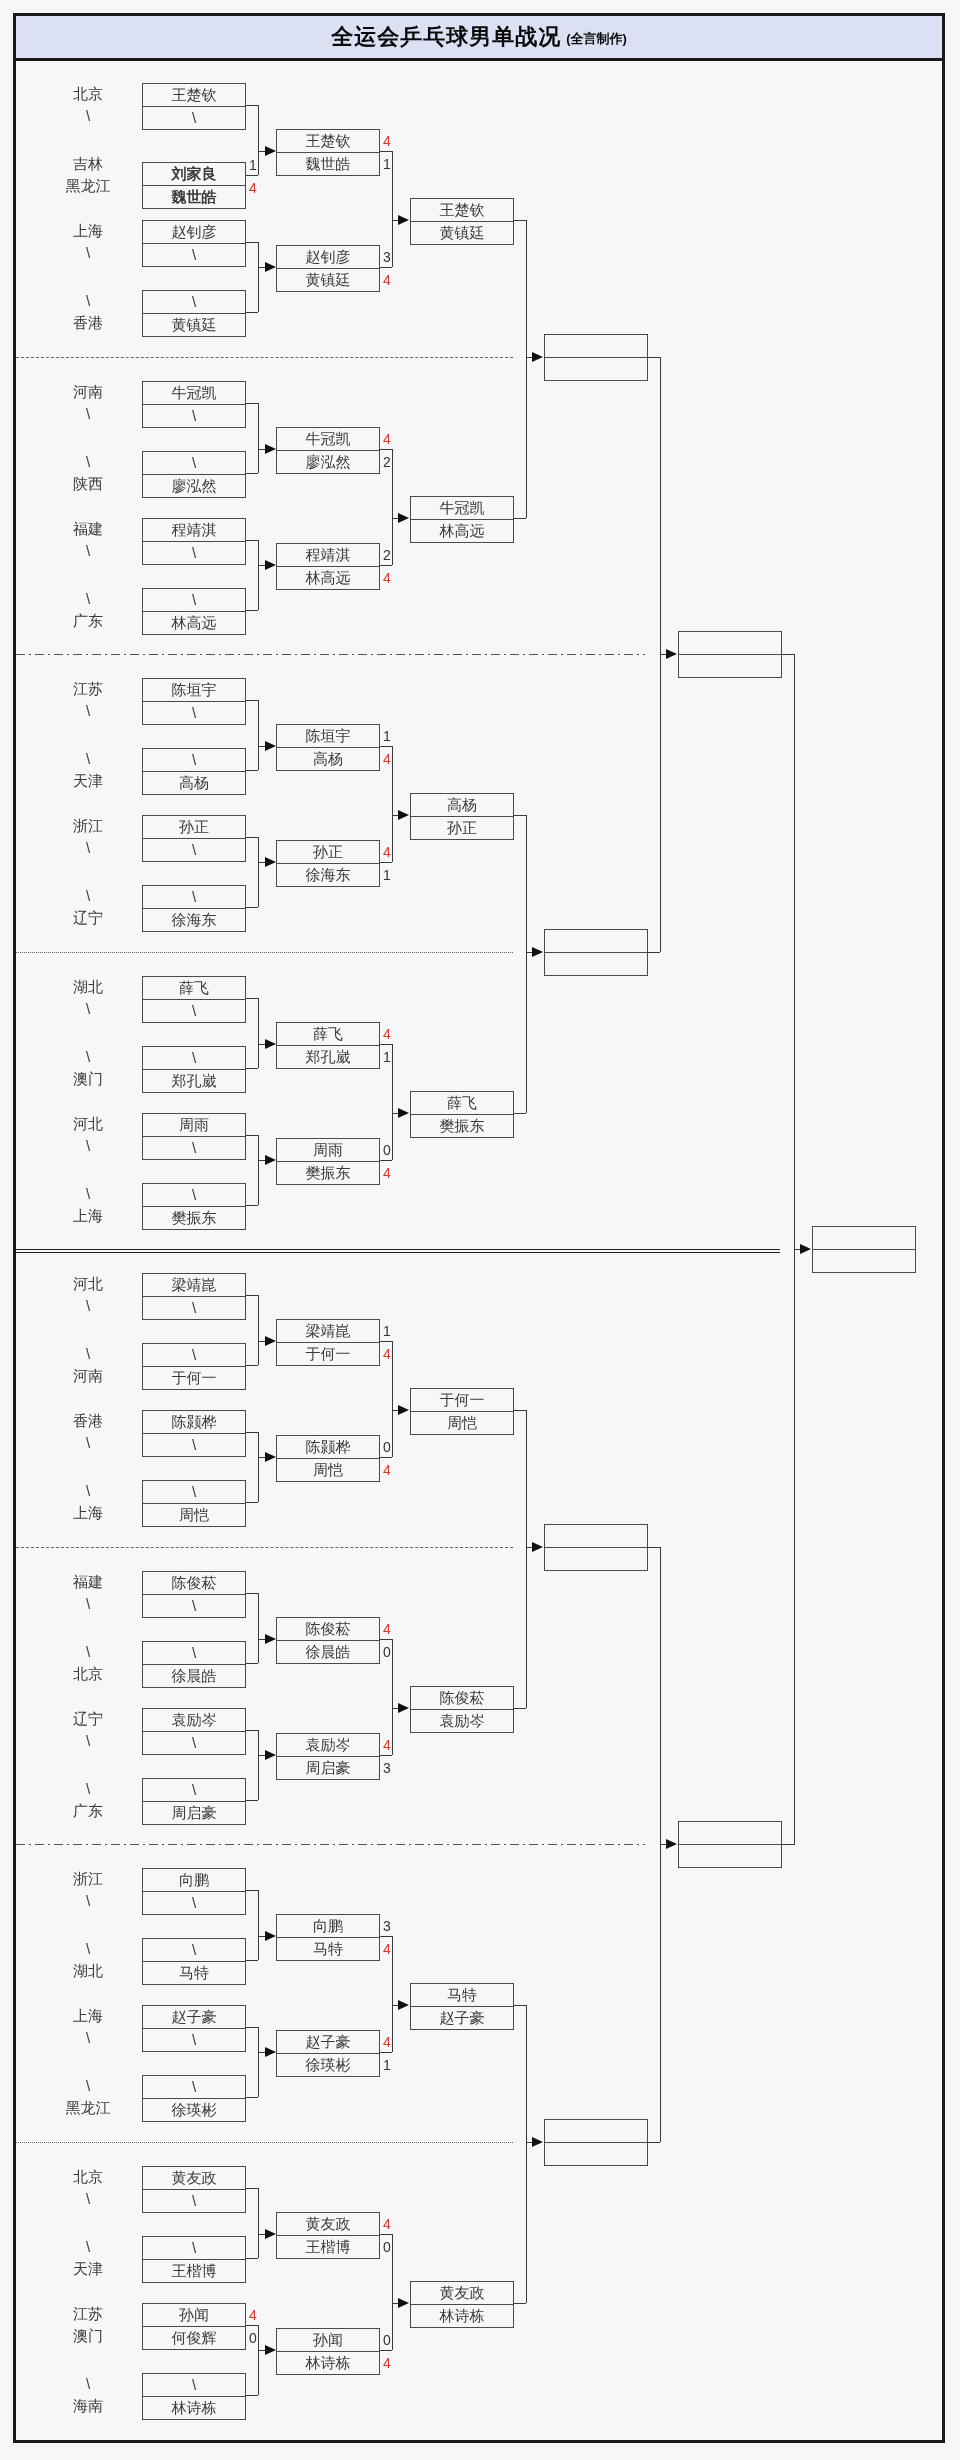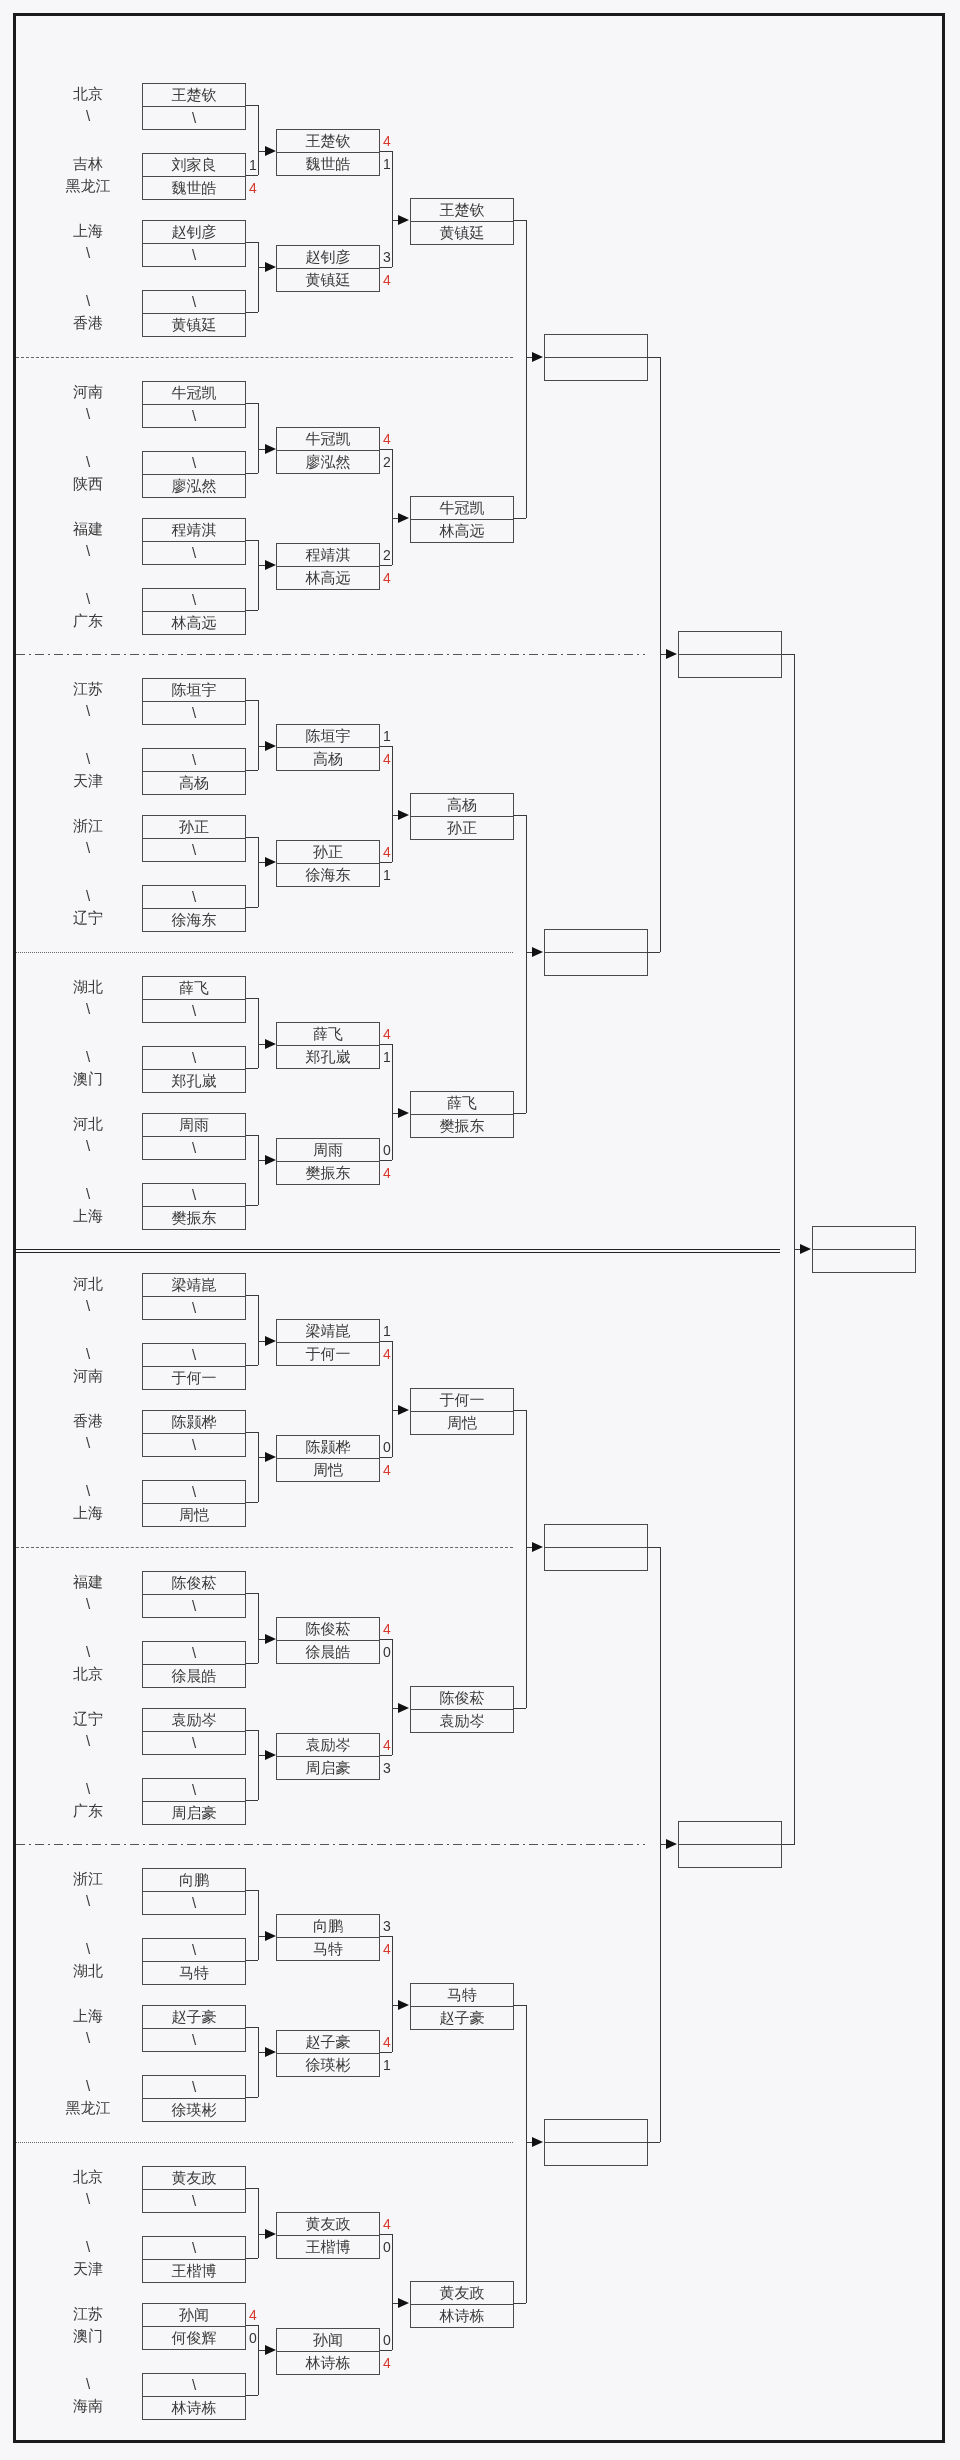--- a/index.html
+++ b/index.html
@@ -30,30 +30,34 @@
   .sep.fdot{height:0;border-top:1px dotted #666;}
   .sep.dashdot{height:1px;background:repeating-linear-gradient(90deg,#555 0 9px,
                transparent 9px 13px,#555 13px 15px,transparent 15px 19px);}
   .sep.dbl{height:4px;border-top:1.5px solid #222;border-bottom:1.5px solid #222;box-sizing:border-box;}
 </style>
 </head>
 <body>
 
 <div id="page">
   <div id="frame"></div>
+  <div id="titlebar">
+    <span id="title-main">全运会乒乓球男单战况</span>
+    <span id="title-credit">(全言制作)</span>
+  </div>
   <div id="bracket">
       <div class="lab" style="position: absolute; left: 38px; top: 83px;">北京</div>
       <div class="lab" style="position: absolute; left: 38px; top: 105px;">\</div>
       <div class="mbox" style="position: absolute; left: 142px; top: 83px;">
         <div class="row">王楚钦</div>
         <div class="row">\</div>
       </div>
       <div class="lab" style="position: absolute; left: 38px; top: 153px;">吉林</div>
       <div class="lab" style="position: absolute; left: 38px; top: 175px;">黑龙江</div>
-      <div class="mbox" style="position: absolute; left: 142px; top: 153px;">
+      <div class="mbox" style="position: absolute; left: 142px; top: 162px; font-weight: bold;">
         <div class="row">刘家良</div>
         <div class="row">魏世皓</div>
       </div>
       <div class="score" style="position: absolute; left: 249px; top: 154px;">1</div>
       <div class="score win" style="position: absolute; left: 249px; top: 177px;">4</div>
       <div class="lab" style="position: absolute; left: 38px; top: 220px;">上海</div>
       <div class="lab" style="position: absolute; left: 38px; top: 242px;">\</div>
       <div class="mbox" style="position: absolute; left: 142px; top: 220px;">
         <div class="row">赵钊彦</div>
         <div class="row">\</div>

